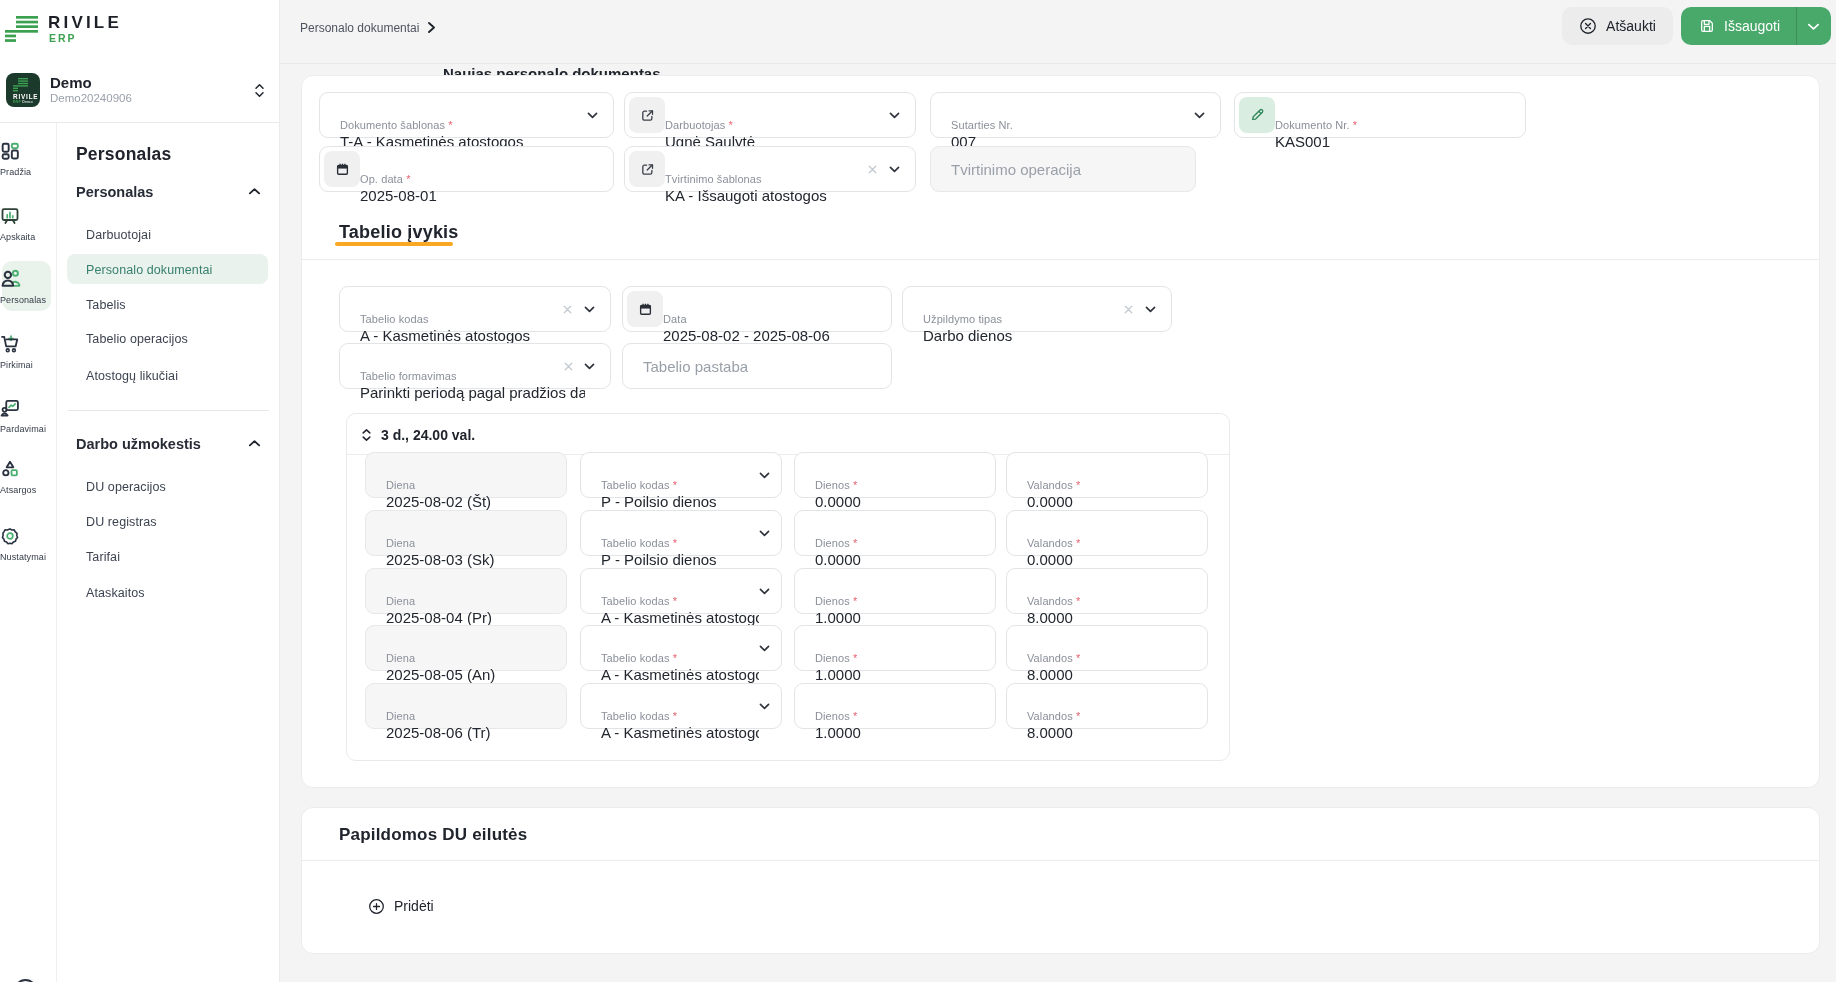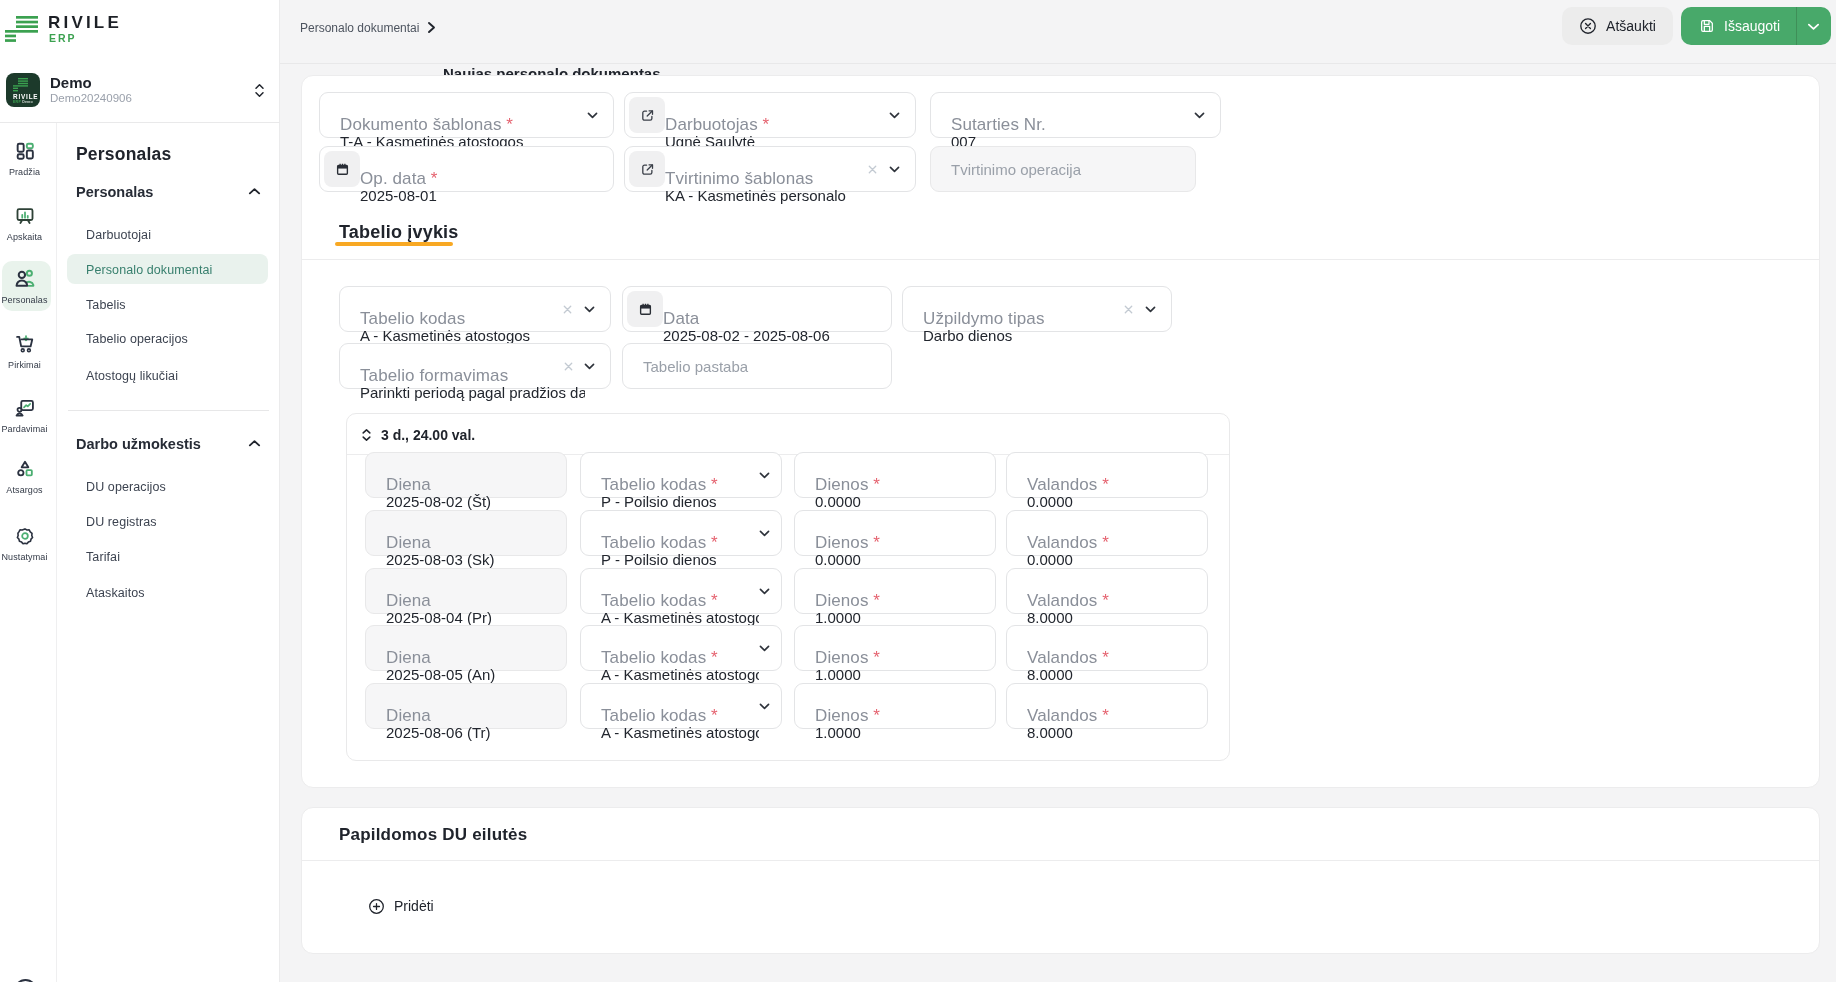--- a/index.html
+++ b/index.html
@@ -1,40 +1,40 @@
 <!DOCTYPE html>
 <html><head>
 <meta charset="utf-8">
 <style>
 * { margin:0; padding:0; box-sizing:border-box; }
 html,body { width:1836px; height:982px; font-family:"Liberation Sans", sans-serif; background:#f4f4f5; overflow:hidden; }
 .abs { position:absolute; }
 #sidebar { position:absolute; left:0; top:0; width:280px; height:982px; background:#fff; border-right:1px solid #ebebec; }
 #rail-border { position:absolute; left:56px; top:123px; width:1px; height:859px; background:#efeff0; }
 #sb-divider { position:absolute; left:0; top:122px; width:280px; height:1px; background:#e9e9ea; }
-.railitem { position:absolute; left:0; width:49px; text-align:center; color:#333a47; }
+.railitem { position:absolute; left:0; width:49px; text-align:left; color:#333a47; }
 .railitem .lbl { font-size:9px; letter-spacing:.1px; display:block; margin-top:2px; color:#333a47; }
 #railpill { position:absolute; left:2px; top:261px; width:49px; height:50px; background:#e9f3ec; border-radius:10px; }
 .mi { position:absolute; left:86px; font-size:12.5px; color:#3c4350; white-space:nowrap; letter-spacing:.1px; }
 .msec { position:absolute; left:76px; font-size:14.5px; font-weight:bold; color:#272c36; white-space:nowrap; }
 #menupill { position:absolute; left:67px; top:254px; width:201px; height:30px; background:#e9f2ed; border-radius:8px; }
 #topbar { position:absolute; left:280px; top:0; width:1556px; height:64px; background:#f4f4f5; border-bottom:1px solid #e8e8e9; }
 #bc1 { position:absolute; left:300px; top:21px; font-size:12px; color:#4d545f; }
 #bctitle { position:absolute; left:443px; top:17px; font-size:15px; font-weight:bold; color:#20242c; letter-spacing:0;margin-top:48px; }
 #btn-cancel { position:absolute; left:1562px; top:7px; width:111px; height:38px; background:#ececec; border-radius:10px; display:flex; align-items:center; justify-content:center; gap:9px; font-size:14px; color:#20242c; }
 #btn-save { position:absolute; left:1681px; top:7px; width:150px; height:38px; background:#48a96a; border-radius:10px; display:flex; align-items:center; color:#fff; font-size:14px; }
 #card1 { position:absolute; left:301px; top:75px; width:1519px; height:713px; background:#fff; border:1px solid #ececed; border-radius:12px; }
 #card2 { position:absolute; left:301px; top:807px; width:1519px; height:147px; background:#fff; border:1px solid #ececed; border-radius:12px; }
 .fld { position:absolute; height:46px; background:#fff; border:1px solid #e3e4e6; border-radius:9px; display:flex; align-items:center; }
 .fld.dis { background:#f6f6f7; border-color:#e8e8e9; }
 .ibox { width:36px; height:36px; border-radius:8px; background:#f0f0f1; margin-left:4px; flex:none; display:flex; align-items:center; justify-content:center; }
 .ibox.green { background:#d9eee1; }
 .fcol { display:flex; flex-direction:column; justify-content:center; padding-left:20px; min-width:0; }
 .ibox + .fcol { padding-left:0; }
-.lab { font-size:17px; color:#8a8f99; line-height:14px; white-space:nowrap; letter-spacing:.1px;margin-top:38px; }
+.lab { font-size:11px; color:#8a8f99; line-height:14px; white-space:nowrap; letter-spacing:.1px;margin-top:38px; }
 .req { color:#e5626f; }
 .val { font-size:15px; color:#22262e; line-height:19px; white-space:nowrap; overflow:hidden; }
 .tail { position:absolute; right:14px; top:0; height:100%; display:flex; align-items:center; gap:10px; }
 .ph { font-size:15px; color:#9aa0a9; padding-left:20px; }
 .divider { position:absolute; left:0; width:100%; height:1px; background:#ececed; }
 #subcard { position:absolute; left:44px; top:337px; width:884px; height:348px; border:1px solid #e9e9ea; border-radius:10px; background:#fff; }
 </style>
 </head>
 <body>
 
@@ -223,20 +223,32 @@
     <div class="fcol">
       <span class="lab">Sutarties Nr.</span>
       <span class="val">007</span>
     </div>
     <div class="tail">
         <svg width="13" height="13" viewBox="0 0 24 24" fill="none">
           <path d="M4.5 8l7.5 7.5L19.5 8" stroke="#2e333b" stroke-width="3" stroke-linecap="round" stroke-linejoin="round"></path>
         </svg>
       </div>
   </div>
+  <div class="fld" style="left:932px;top:16px;width:292px">
+    <div class="ibox green">
+        <svg width="16" height="16" viewBox="0 0 24 24" fill="none">
+          <path d="M5.5 18.5l.9-3.9L16.6 4.4a2.5 2.5 0 0 1 3.5 3.5L9.9 18.1l-4.4.4z" stroke="#2f8659" stroke-width="2" stroke-linejoin="round"></path>
+          <path d="M14.7 6.3l3 3" stroke="#2f8659" stroke-width="2"></path>
+        </svg>
+      </div>
+    <div class="fcol">
+      <span class="lab">Dokumento Nr. <span class="req">*</span></span>
+      <span class="val">KAS001</span>
+    </div>
+  </div>
 
   <div class="fld" style="left:17px;top:70px;width:295px">
     <div class="ibox">
         <svg width="15" height="15" viewBox="0 0 24 24" fill="none">
           <rect x="4.2" y="5.5" width="15.6" height="14" rx="1.5" stroke="#2a2e36" stroke-width="2.2"></rect>
           <path d="M4.2 5.5h15.6v5H4.2z" fill="#2a2e36"></path>
           <path d="M8.2 2.6v3M12 2.6v3M15.8 2.6v3" stroke="#2a2e36" stroke-width="2.1"></path>
         </svg>
       </div>
     <div class="fcol">
@@ -247,21 +259,21 @@
   <div class="fld" style="left:322px;top:70px;width:292px">
     <div class="ibox">
         <svg width="15" height="15" viewBox="0 0 24 24" fill="none">
           <path d="M10.5 5H7.2A2.7 2.7 0 0 0 4.5 7.7v9.1a2.7 2.7 0 0 0 2.7 2.7h9.1a2.7 2.7 0 0 0 2.7-2.7v-3.3" stroke="#3a3f48" stroke-width="2.1" stroke-linecap="round"></path>
           <path d="M14.5 4.5H20V10" stroke="#3a3f48" stroke-width="2.1" stroke-linecap="round" stroke-linejoin="round"></path>
           <path d="M11.5 12.9L19.6 4.8" stroke="#3a3f48" stroke-width="2.1" stroke-linecap="round"></path>
         </svg>
       </div>
     <div class="fcol">
       <span class="lab">Tvirtinimo šablonas</span>
-      <span class="val">KA - Kasmetinės personalo</span>
+      <span class="val">KA - Išsaugoti atostogos</span>
     </div>
     <div class="tail">
       <svg width="11" height="11" viewBox="0 0 24 24">
           <path d="M5 5l14 14M19 5L5 19" stroke="#c3cad2" stroke-width="2.9" stroke-linecap="round"></path>
         </svg>
       <svg width="13" height="13" viewBox="0 0 24 24" fill="none">
           <path d="M4.5 8l7.5 7.5L19.5 8" stroke="#2e333b" stroke-width="3" stroke-linecap="round" stroke-linejoin="round"></path>
         </svg>
     </div>
   </div>

